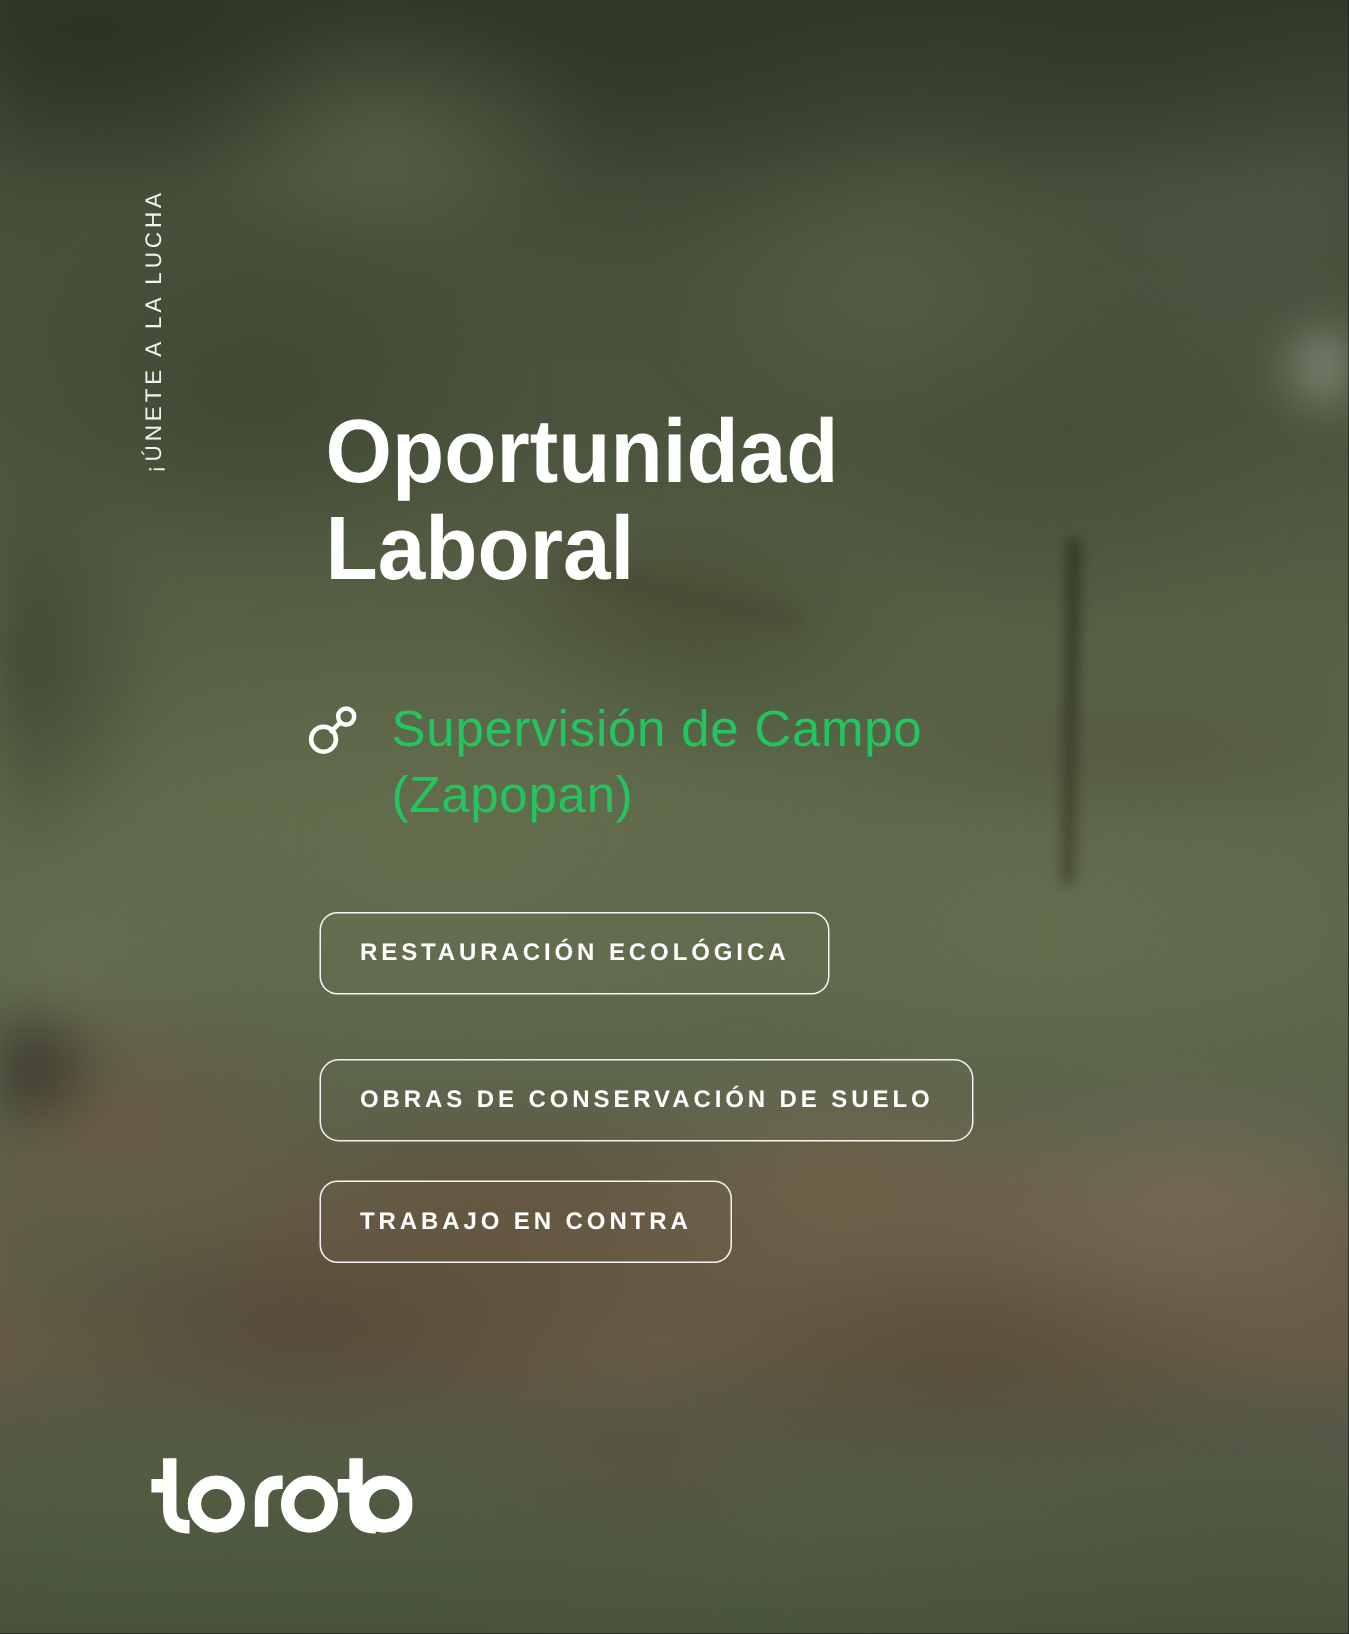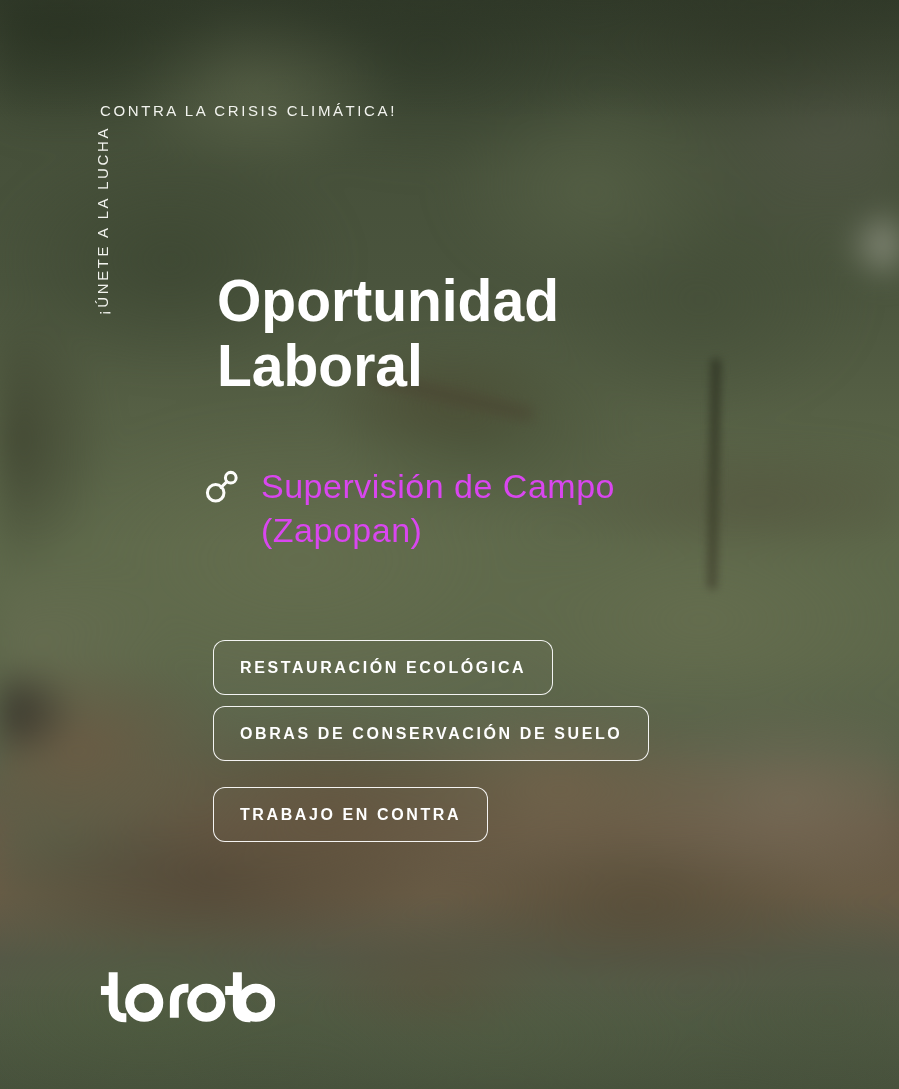--- a/index.html
+++ b/index.html
@@ -80,48 +80,47 @@
     font-size:60px;line-height:65px;font-weight:700;letter-spacing:0;
     transform:scaleX(.95);transform-origin:left top;color:#fff;
   }
   .job{
     position:absolute;left:204px;top:464px;display:flex;gap:20px;align-items:flex-start;
     cursor:pointer;
   }
   .job-icon{flex:0 0 auto;margin-top:4px;display:block;}
   .job-text{
     display:block;width:412px;
-    font-size:34px;line-height:44px;font-weight:400;letter-spacing:.5px;color:#d946ef;
+    font-size:34px;line-height:44px;font-weight:400;letter-spacing:.5px;color:#22c55e;
   }
   .tag{
     position:absolute;left:213px;height:55px;display:inline-flex;align-items:center;
     padding:0 26px;border:1.5px solid rgba(255,255,255,.93);border-radius:12px;
     font-size:16px;font-weight:700;letter-spacing:2.6px;color:#fff;white-space:nowrap;
     background:rgba(255,255,255,0.02);box-sizing:border-box;
   }
-  .tag-1{top:640px;}
-  .tag-2{top:706px;}
+  .tag-1{top:608px;}
+  .tag-2{top:706px;border-radius:13px;}
   .tag-3{top:787px;}
   .brand{position:absolute;left:100px;top:970px;line-height:0;}
 </style>
 </head>
 <body>
 
 <div class="poster">
 
   <div class="bg">
     <div class="bg-base"></div>
     <div class="bg-blobs"></div>
     <div class="trunk"></div>
     <div class="branch"></div>
     <div class="vignette"></div>
   </div>
 
   <div class="tagline-v">¡ÚNETE A LA LUCHA</div>
-  <div class="tagline-h">CONTRA LA CRISIS CLIMÁTICA!</div>
 
   <h1 class="title">Oportunidad Laboral</h1>
 
   <div class="job">
     <span class="job-icon">
       <svg width="37" height="37" viewBox="0 0 38 38" aria-hidden="true">
         <g fill="none" stroke="#fdfdfb" stroke-width="3.1" stroke-linecap="round">
           <circle cx="27.5" cy="10" r="5.5"></circle>
           <line x1="23.5" y1="14" x2="17.5" y2="20"></line>
           <circle cx="12" cy="25.5" r="8.5"></circle>

